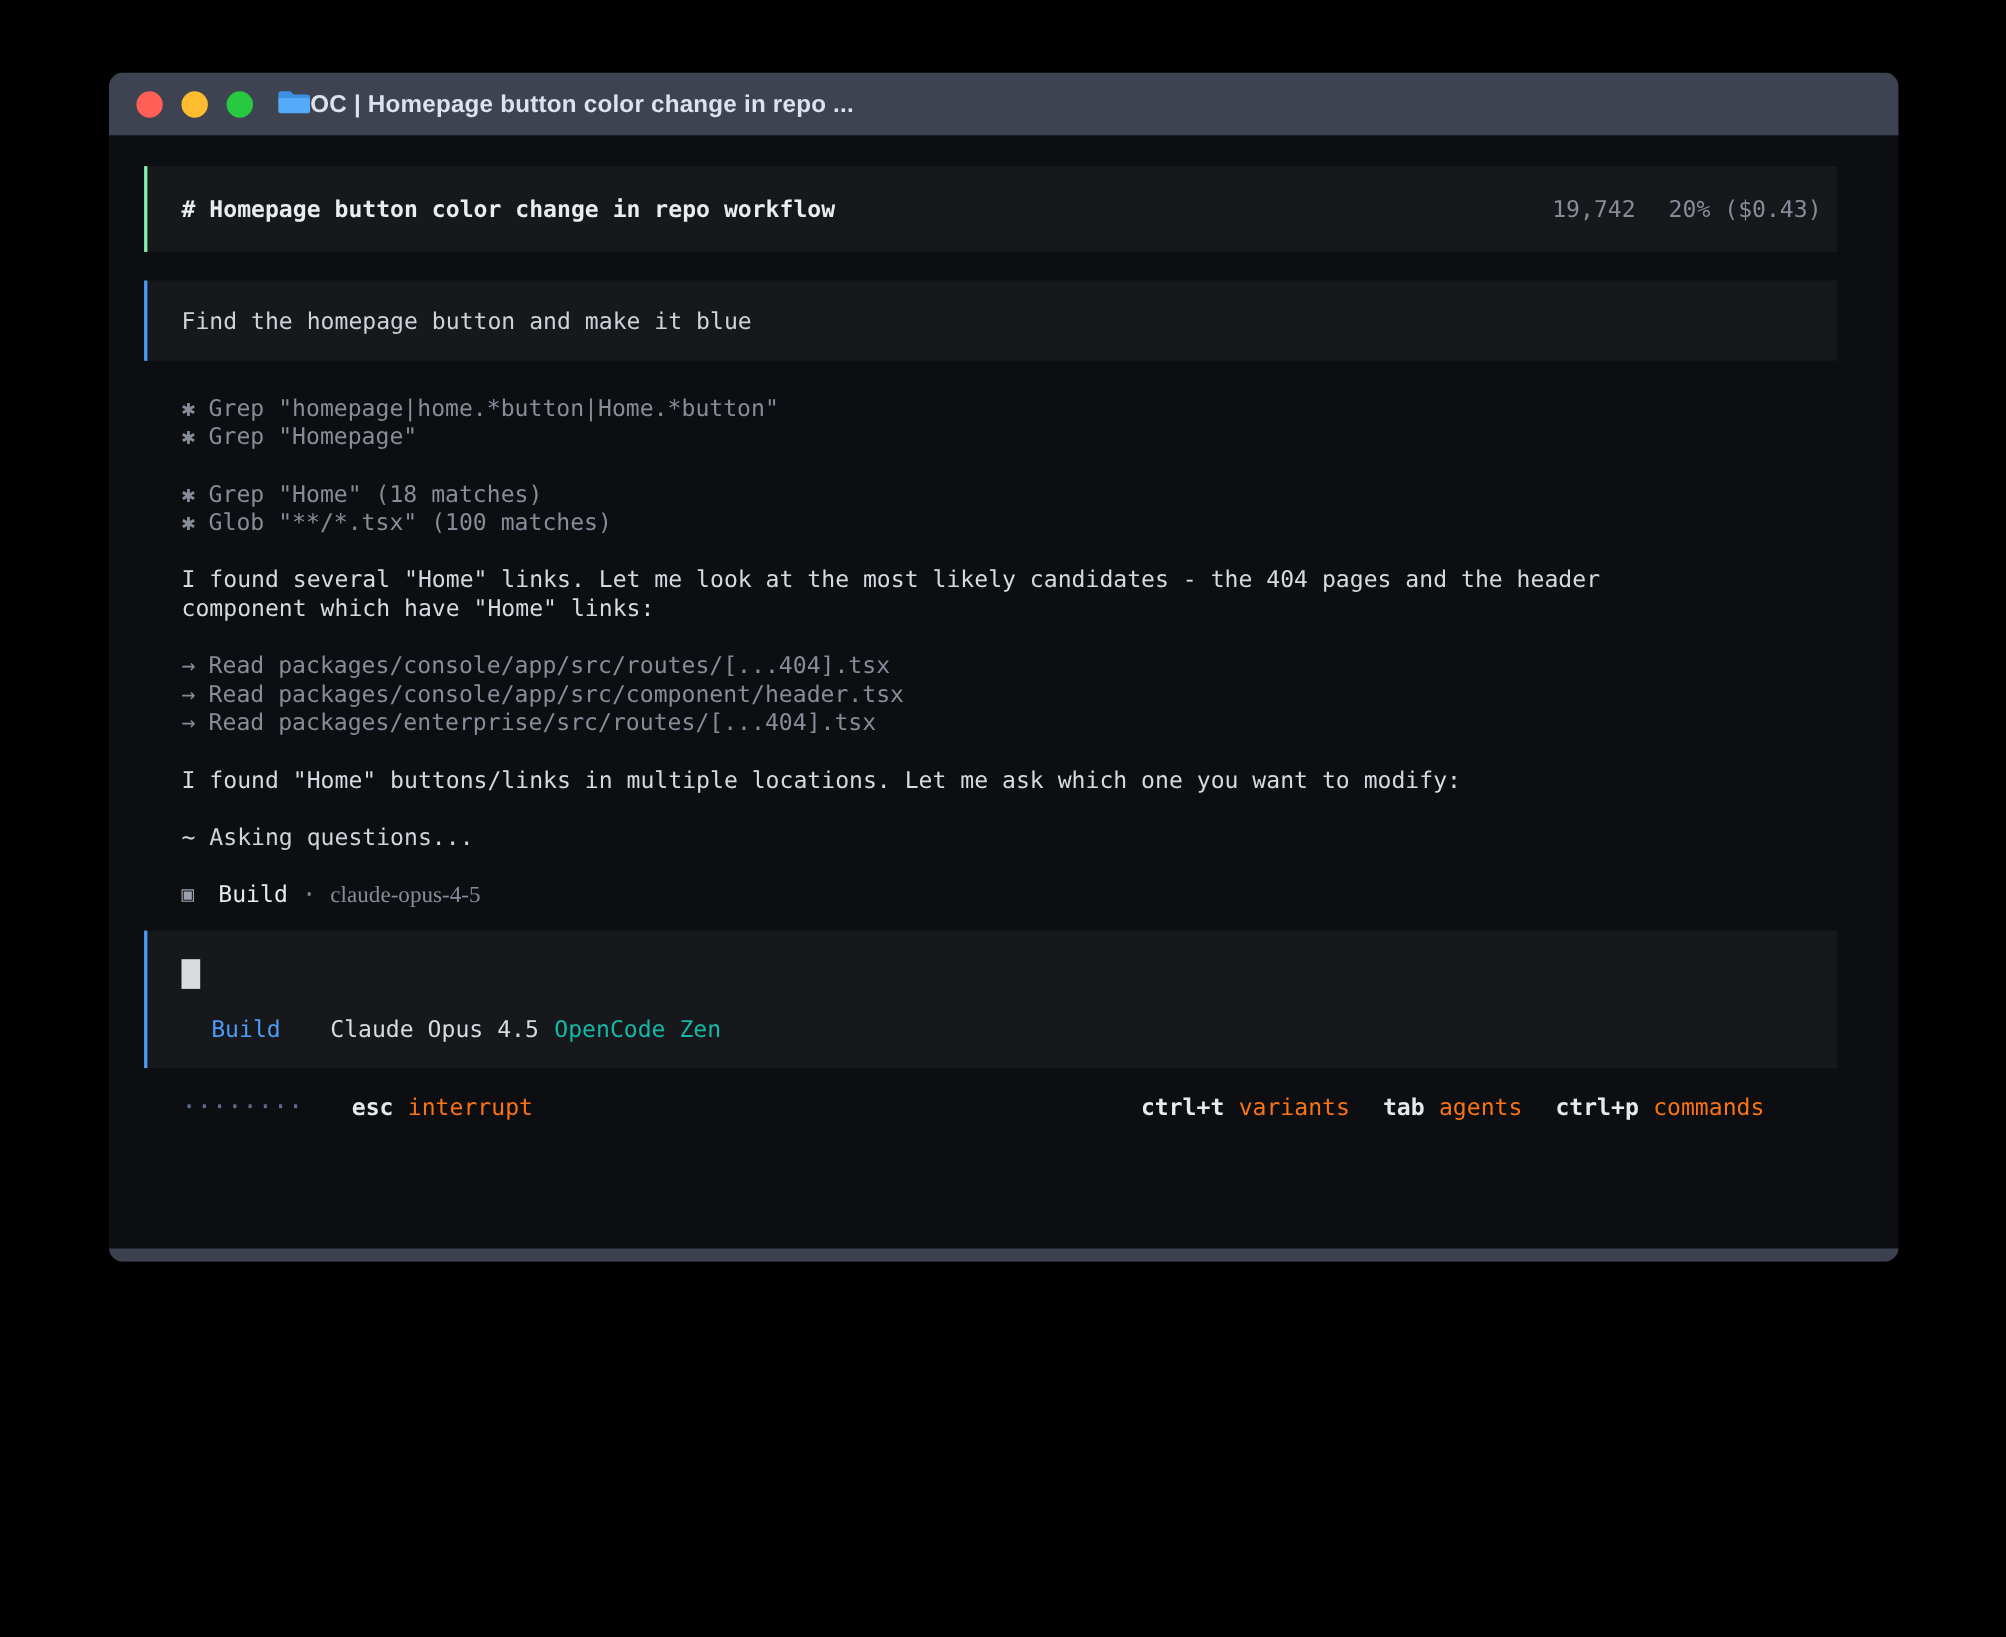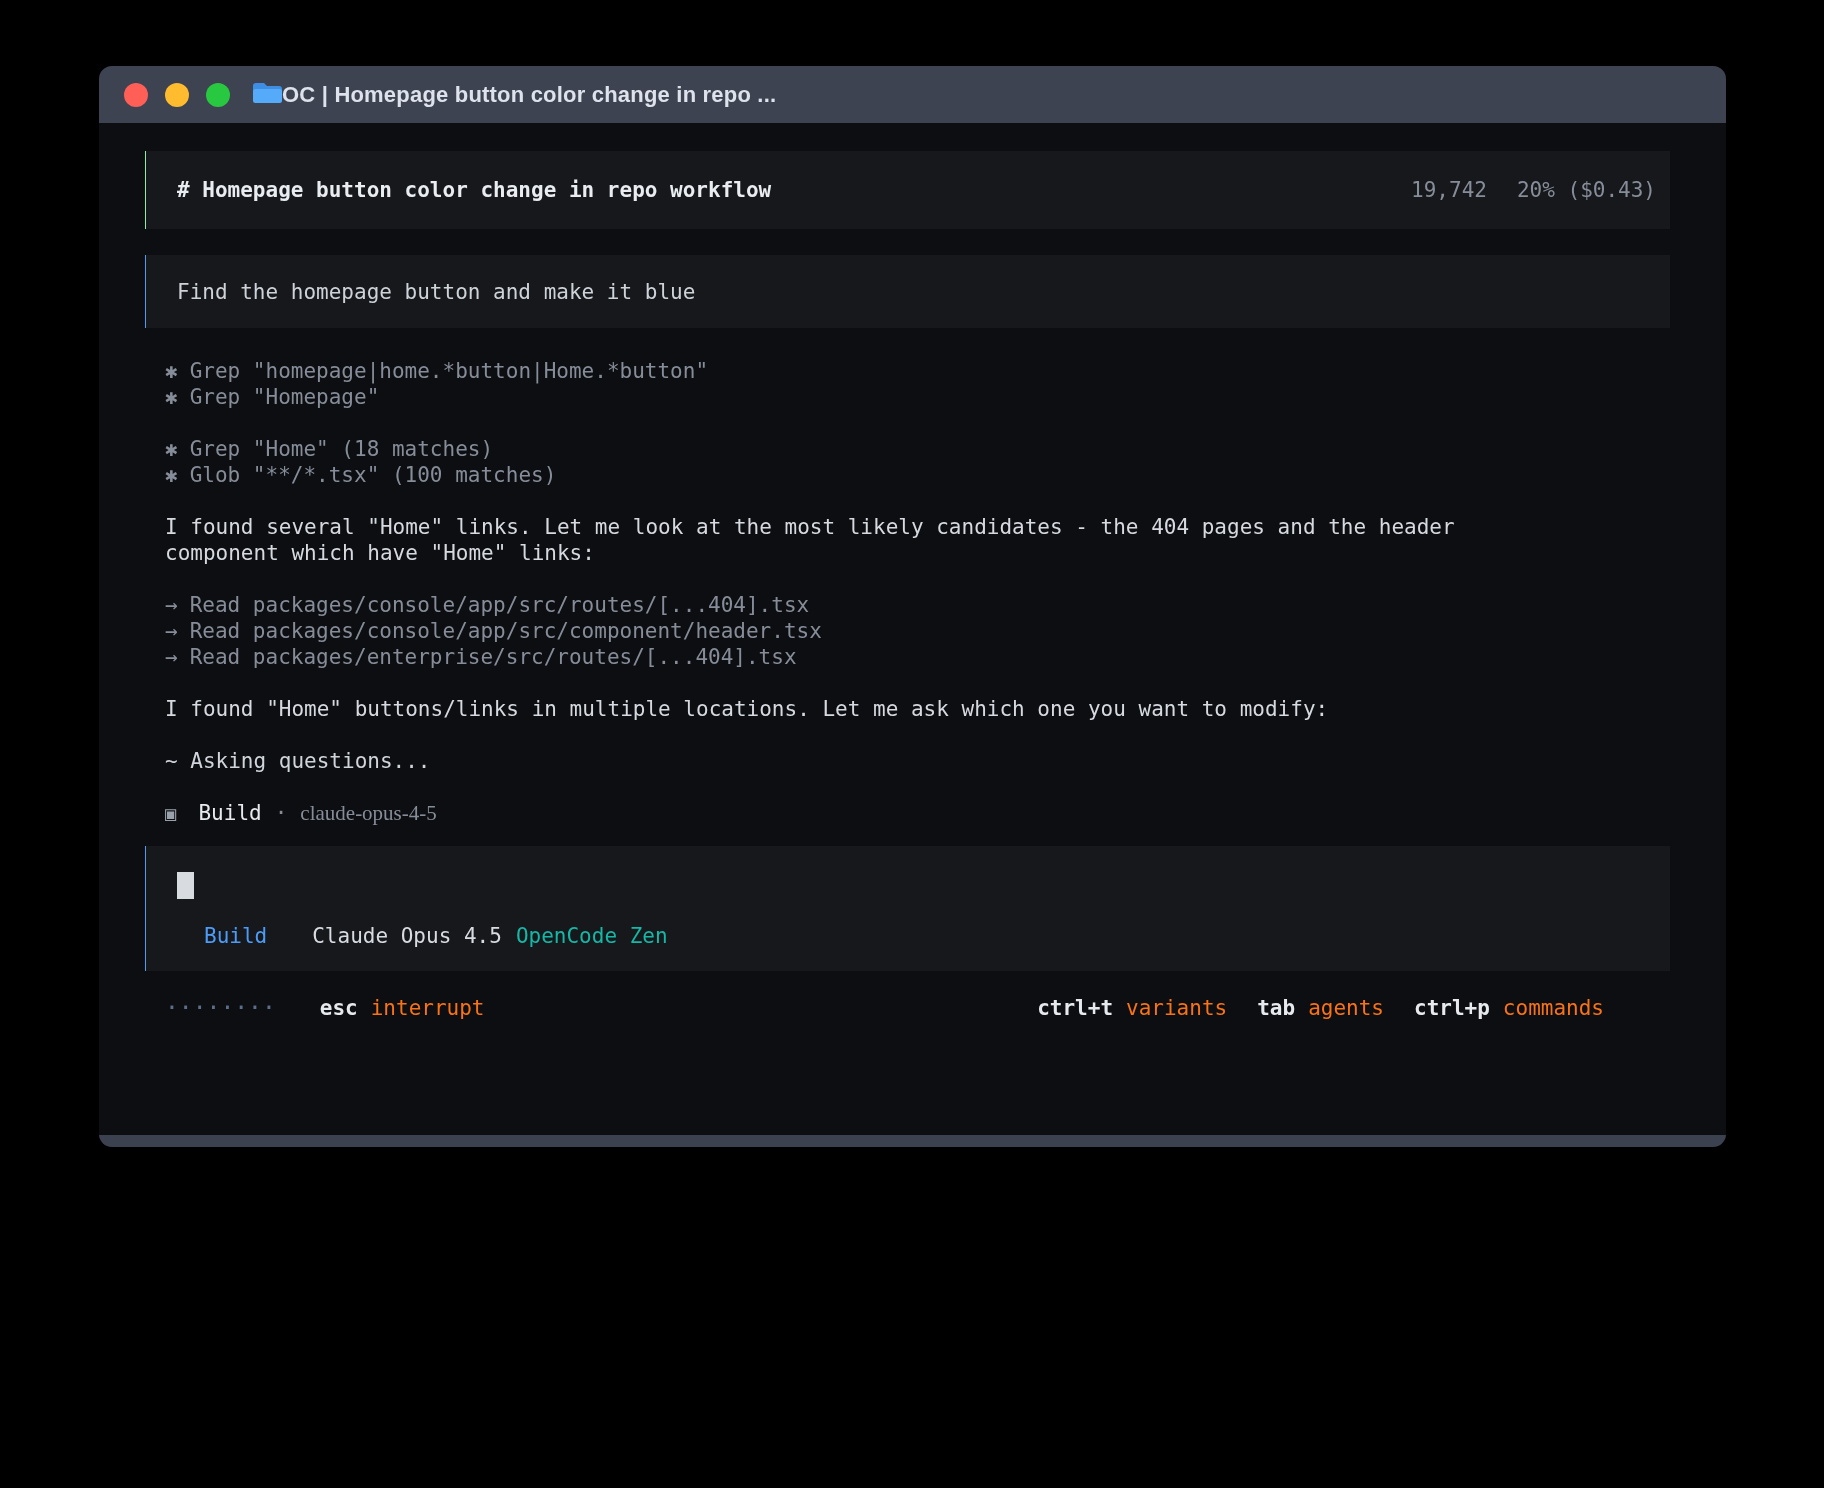--- a/index.html
+++ b/index.html
@@ -26,21 +26,21 @@
     font-family: "Liberation Sans", sans-serif; font-weight: 700; font-size: 22px;
     color: #dde2ec; letter-spacing: .2px;
   }
 
   
   .content {
     padding: 28px 56px 0 32px;
     font-size: 21px; line-height: 26px; color: #d6dae0;
   }
 
-  .block { background: #17181c; border-left: 1px solid #86efac; margin-left: 14px; }
+  .block { background: #17181c; border-left: 3px solid #86efac; }
 
   .session-header {
     height: 78px; display: flex; align-items: center; justify-content: space-between;
     padding: 0 14px 0 31px; margin-bottom: 26px;
   }
   .session-title { font-weight: 700; color: #e9ecf0; }
   .session-stats { color: #868d99; display: flex; gap: 30px; }
 
   .user-block {
     border-left-color: #4c9cf7; height: 73px; display: flex; align-items: center;

